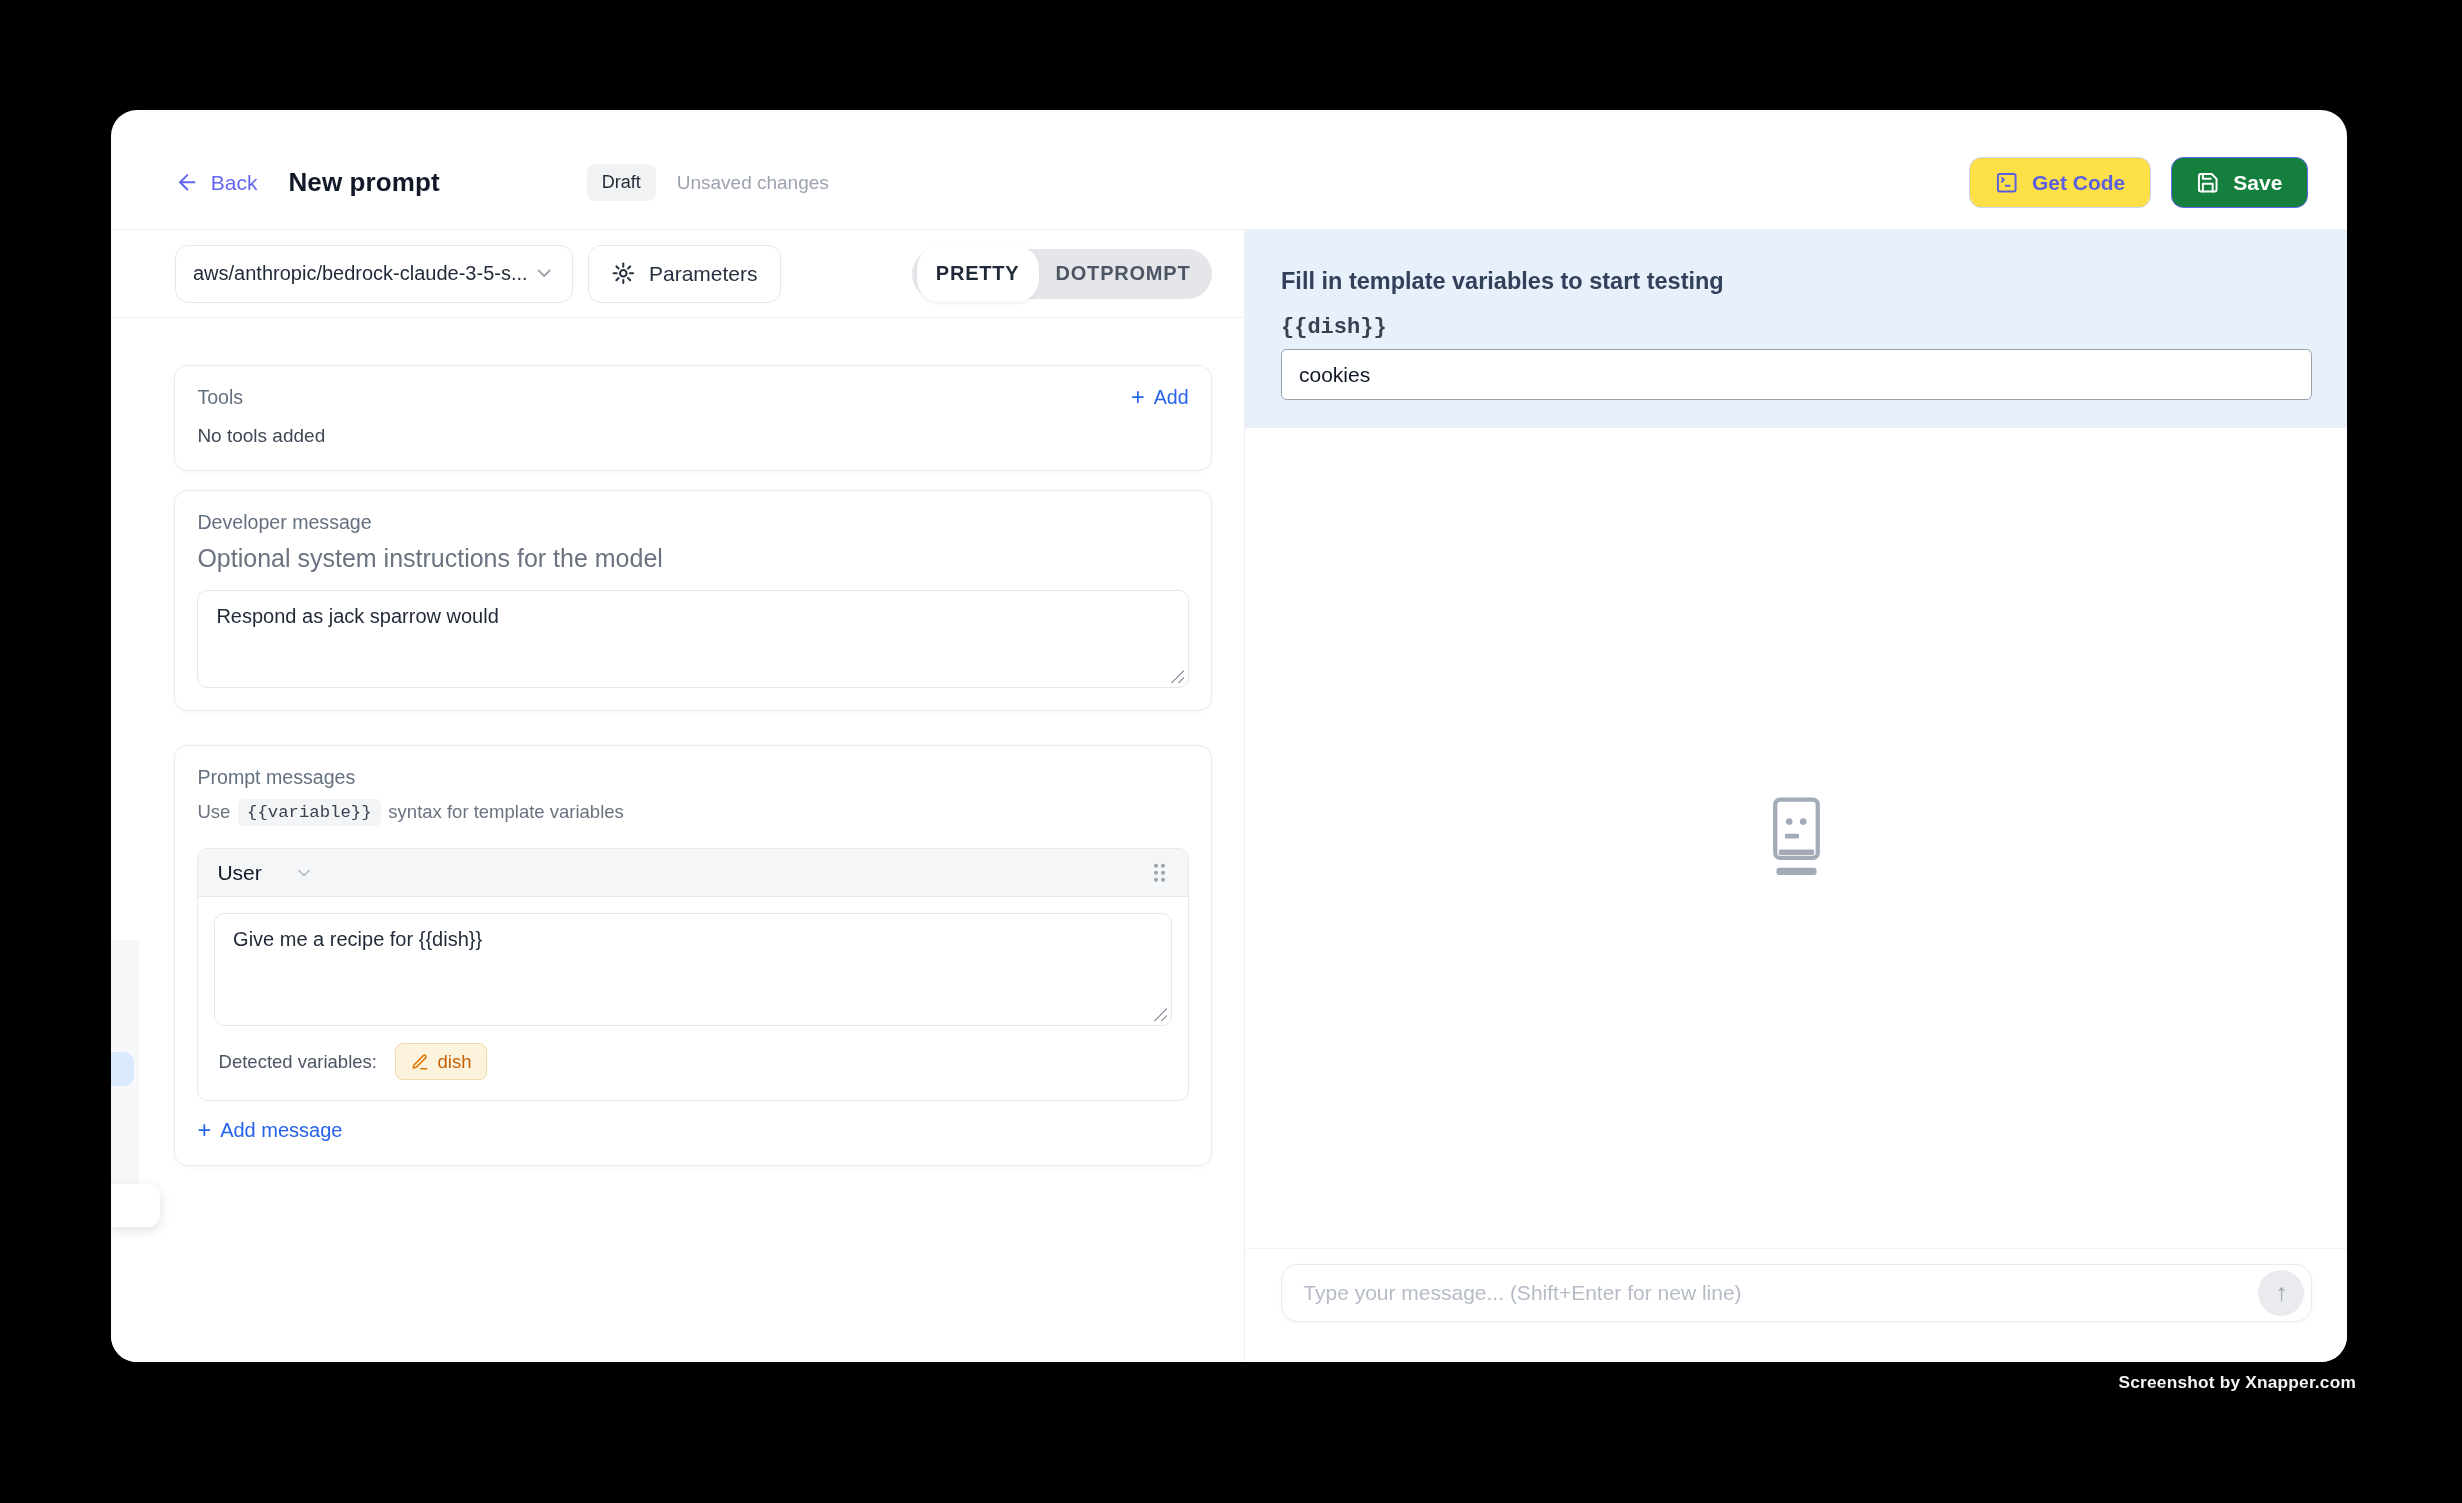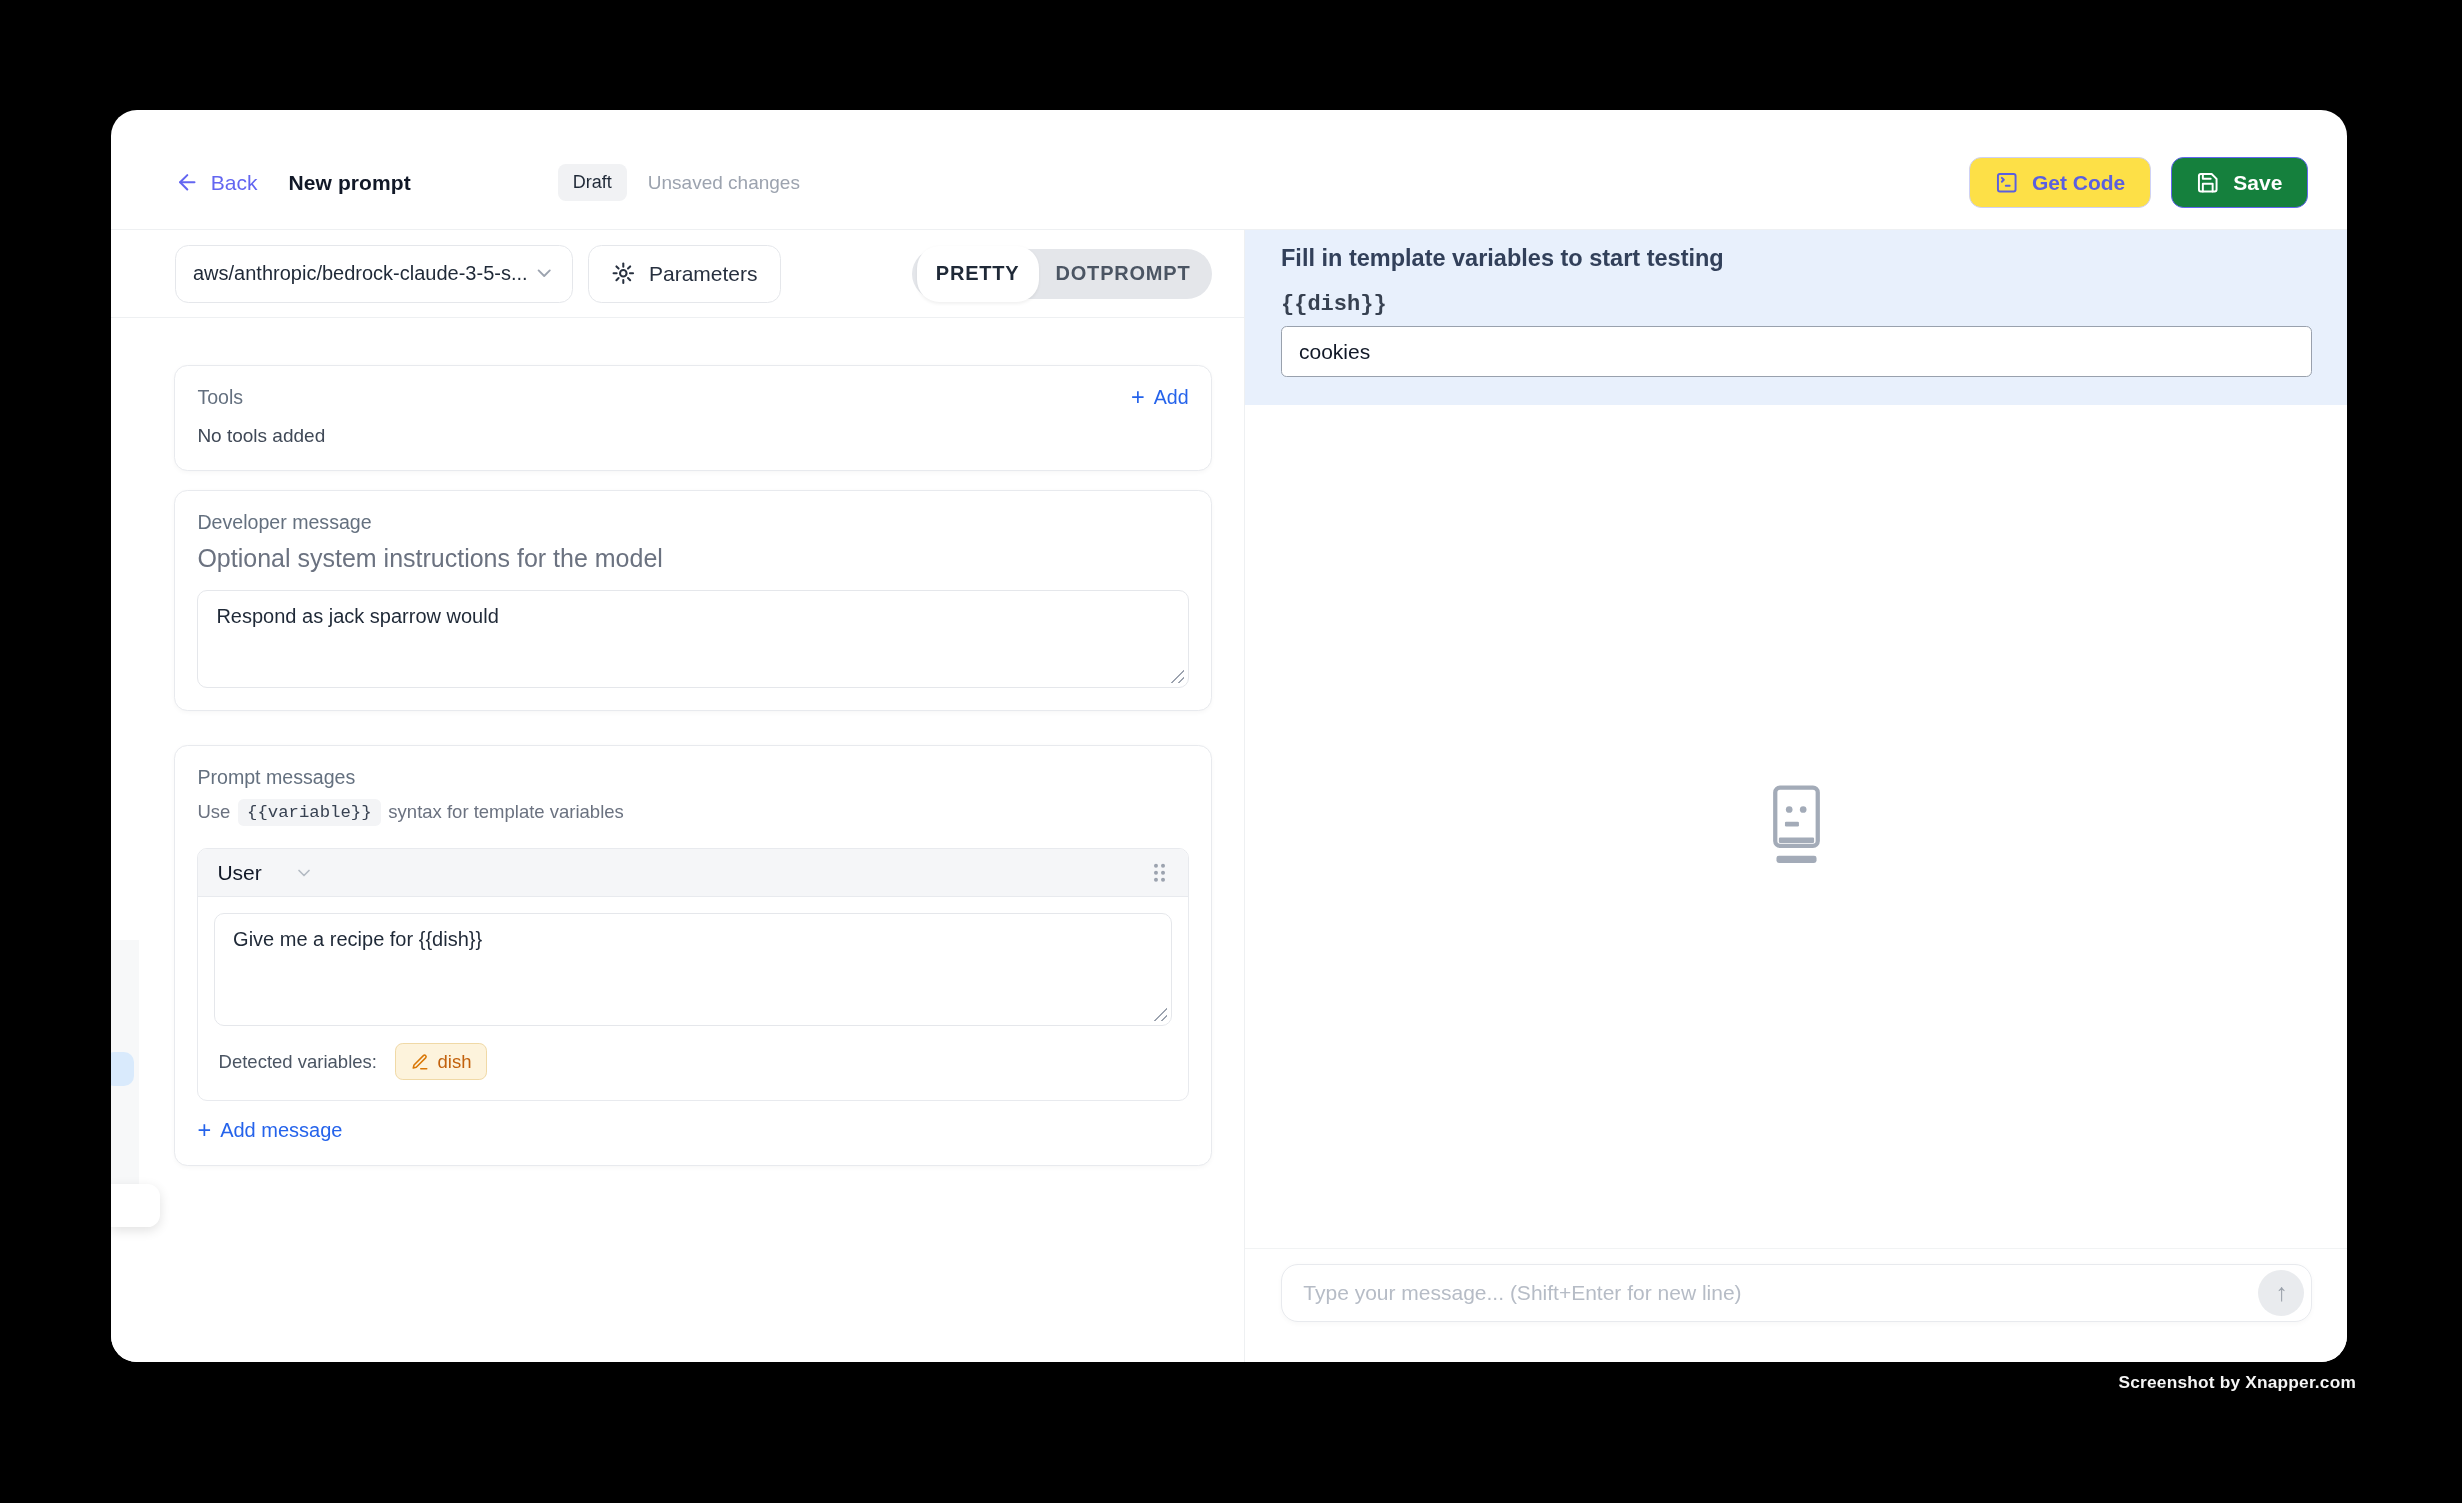--- a/index.html
+++ b/index.html
@@ -11,21 +11,21 @@
     background:#fff; border-radius:26px; overflow:hidden;
     display:flex; flex-direction:column;
   }
 
   
   .header {
     flex:none; height:120px; padding:26px 39px 0 64px;
     display:flex; align-items:center; border-bottom:1.7px solid #eef0f2;
   }
   .back-btn { display:flex; align-items:center; gap:11.2px; color:#6366f1; font-size:21px; font-weight:500; cursor:pointer; }
-  .page-title { margin-left:31px; font-size:21px; font-weight:700; color:#111827; letter-spacing:0.1px; }
+  .page-title { margin-left:31px; font-size:26px; font-weight:700; color:#111827; letter-spacing:0.1px; }
   .status-badge { margin-left:147px; background:#f1f2f4; color:#1f2937; font-size:18px; font-weight:500; padding:8.4px 15px; border-radius:7.8px; }
   .unsaved { margin-left:21px; color:#9ca3af; font-size:19px; }
   .header-right { margin-left:auto; display:flex; align-items:center; gap:20px; }
   .btn { height:51px; border-radius:12.3px; display:flex; align-items:center; gap:13.4px; font-size:21px; font-weight:600; padding:0 24.6px; cursor:pointer; }
   .btn-outline { border:1.7px solid #ced1f7; color:#5a5fe0; background:#fde047; }
   .btn-primary { background:#15803d; color:#fff; border:1.7px solid #6366f1; }
 
   
   .body { flex:1; display:flex; min-height:0; position:relative; }
   .left-col { flex:none; width:1134px; display:flex; flex-direction:column; border-right:1.7px solid #eef0f2; background:#fff;gap:15px; }
@@ -67,21 +67,21 @@
   .role-select { display:flex; align-items:center; gap:32px; font-size:21px; color:#111827; font-weight:500; cursor:pointer; }
   .drag { margin-left:auto; cursor:grab; display:flex; }
   .msg-body { padding:15.7px 15.7px 0 15.7px; }
   .detected-row { display:flex; align-items:center; padding:17px 4.5px 20px 4.5px; }
   .detected-lbl { font-size:18.5px; color:#4b5563; }
   .var-badge { margin-left:18px; display:flex; align-items:center; gap:9px; background:#fdf3dc; border:1.7px solid #f0d9a6; border-radius:7.8px; padding:6.7px 14.6px; font-size:18.5px; color:#c2610c; font-weight:500; cursor:pointer; }
   .add-msg { margin-top:18px; font-size:20px; }
 
   
   .right-col { flex:1; display:flex; flex-direction:column; min-width:0; background:#fff; }
-  .test-config { flex:none; background:#e8f0fc; padding:15px 35px 28px 36px; }
+  .test-config { flex:none; background:#e8f0fc; padding:38px 35px 28px 36px; }
   .test-title { font-size:23.5px; font-weight:700; color:#32405a; }
   .var-label { margin-top:20px; font-family:"Liberation Mono", monospace; font-size:22px; font-weight:700; color:#374151; }
   .var-input { margin-top:9px; width:100%; height:51px; border:1.7px solid #99a1ad; border-radius:5.6px; background:#fff; font-family:"Liberation Sans", sans-serif; font-size:21px; color:#111827; padding:0 17px; outline:none; display:block; }
   .chat-empty { flex:1; display:flex; flex-direction:column; align-items:center; justify-content:center; gap:39px; }
   .empty-text { font-size:22.4px; color:#9ca3af; }
   .chat-input-bar { flex:none; border-top:1.7px solid #f1f3f4; padding:14.6px 35px 40px 36px; }
   .chat-input { height:58px; border:1.7px solid #e8eaee; border-radius:17px; box-shadow:0 1.7px 5.6px rgba(15,23,42,.03); display:flex; align-items:center; padding:0 6.7px 0 5.6px; background:#fff; }
   .chat-text { flex:1; border:none; outline:none; font-family:"Liberation Sans", sans-serif; font-size:21px; color:#1f2937; padding:0 0 0 15.7px; background:transparent; }
   .chat-text::placeholder { color:#b6bcc6; }
   .send-btn { flex:none; width:46px; height:46px; border-radius:50%; background:#e9ebee; display:flex; align-items:center; justify-content:center; color:#9aa1ab; font-size:24.6px; cursor:pointer; }

